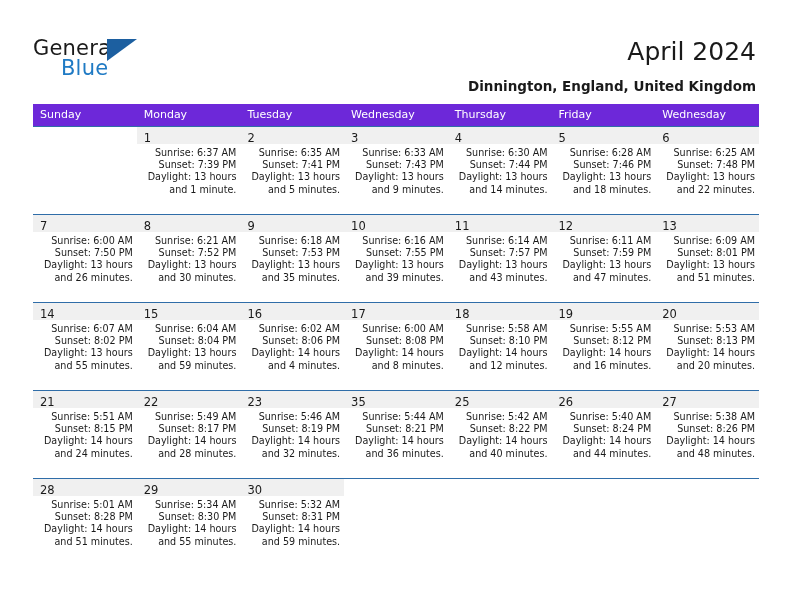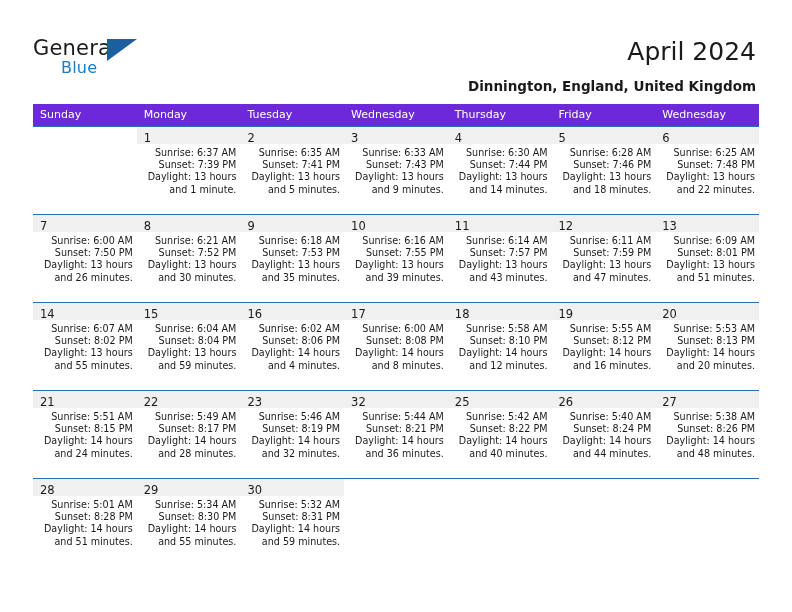--- a/index.html
+++ b/index.html
@@ -44,21 +44,21 @@
     letter-spacing: 0.2px;
     color: #1a1a1a;
     font-family: "DejaVu Sans", sans-serif;
     font-weight: 400;
     line-height: 24px;
   }
   .logo-blue {
     position: absolute;
     left: 28px;
     top: 20px;
-    font-size: 16px;
+    font-size: 21px;
     letter-spacing: 0.2px;
     color: #1f7ac4;
     font-family: "DejaVu Sans", sans-serif;
     font-weight: 400;
     line-height: 24px;
   }
   .logo-triangle {
     position: absolute;
     left: 74px;
     top: 3px;
@@ -438,21 +438,21 @@
                 <div class="info">
                   <div>Sunrise: 5:46 AM</div>
                   <div>Sunset: 8:19 PM</div>
                   <div>Daylight: 14 hours</div>
                   <div>and 32 minutes.</div>
                 </div>
               </div>
             </td>
             <td>
               <div class="cell">
-                <div class="daynum-band"><span class="daynum">32</span></div>
+                <div class="daynum-band"><span class="daynum">35</span></div>
                 <div class="info">
                   <div>Sunrise: 5:44 AM</div>
                   <div>Sunset: 8:21 PM</div>
                   <div>Daylight: 14 hours</div>
                   <div>and 36 minutes.</div>
                 </div>
               </div>
             </td>
             <td>
               <div class="cell">

